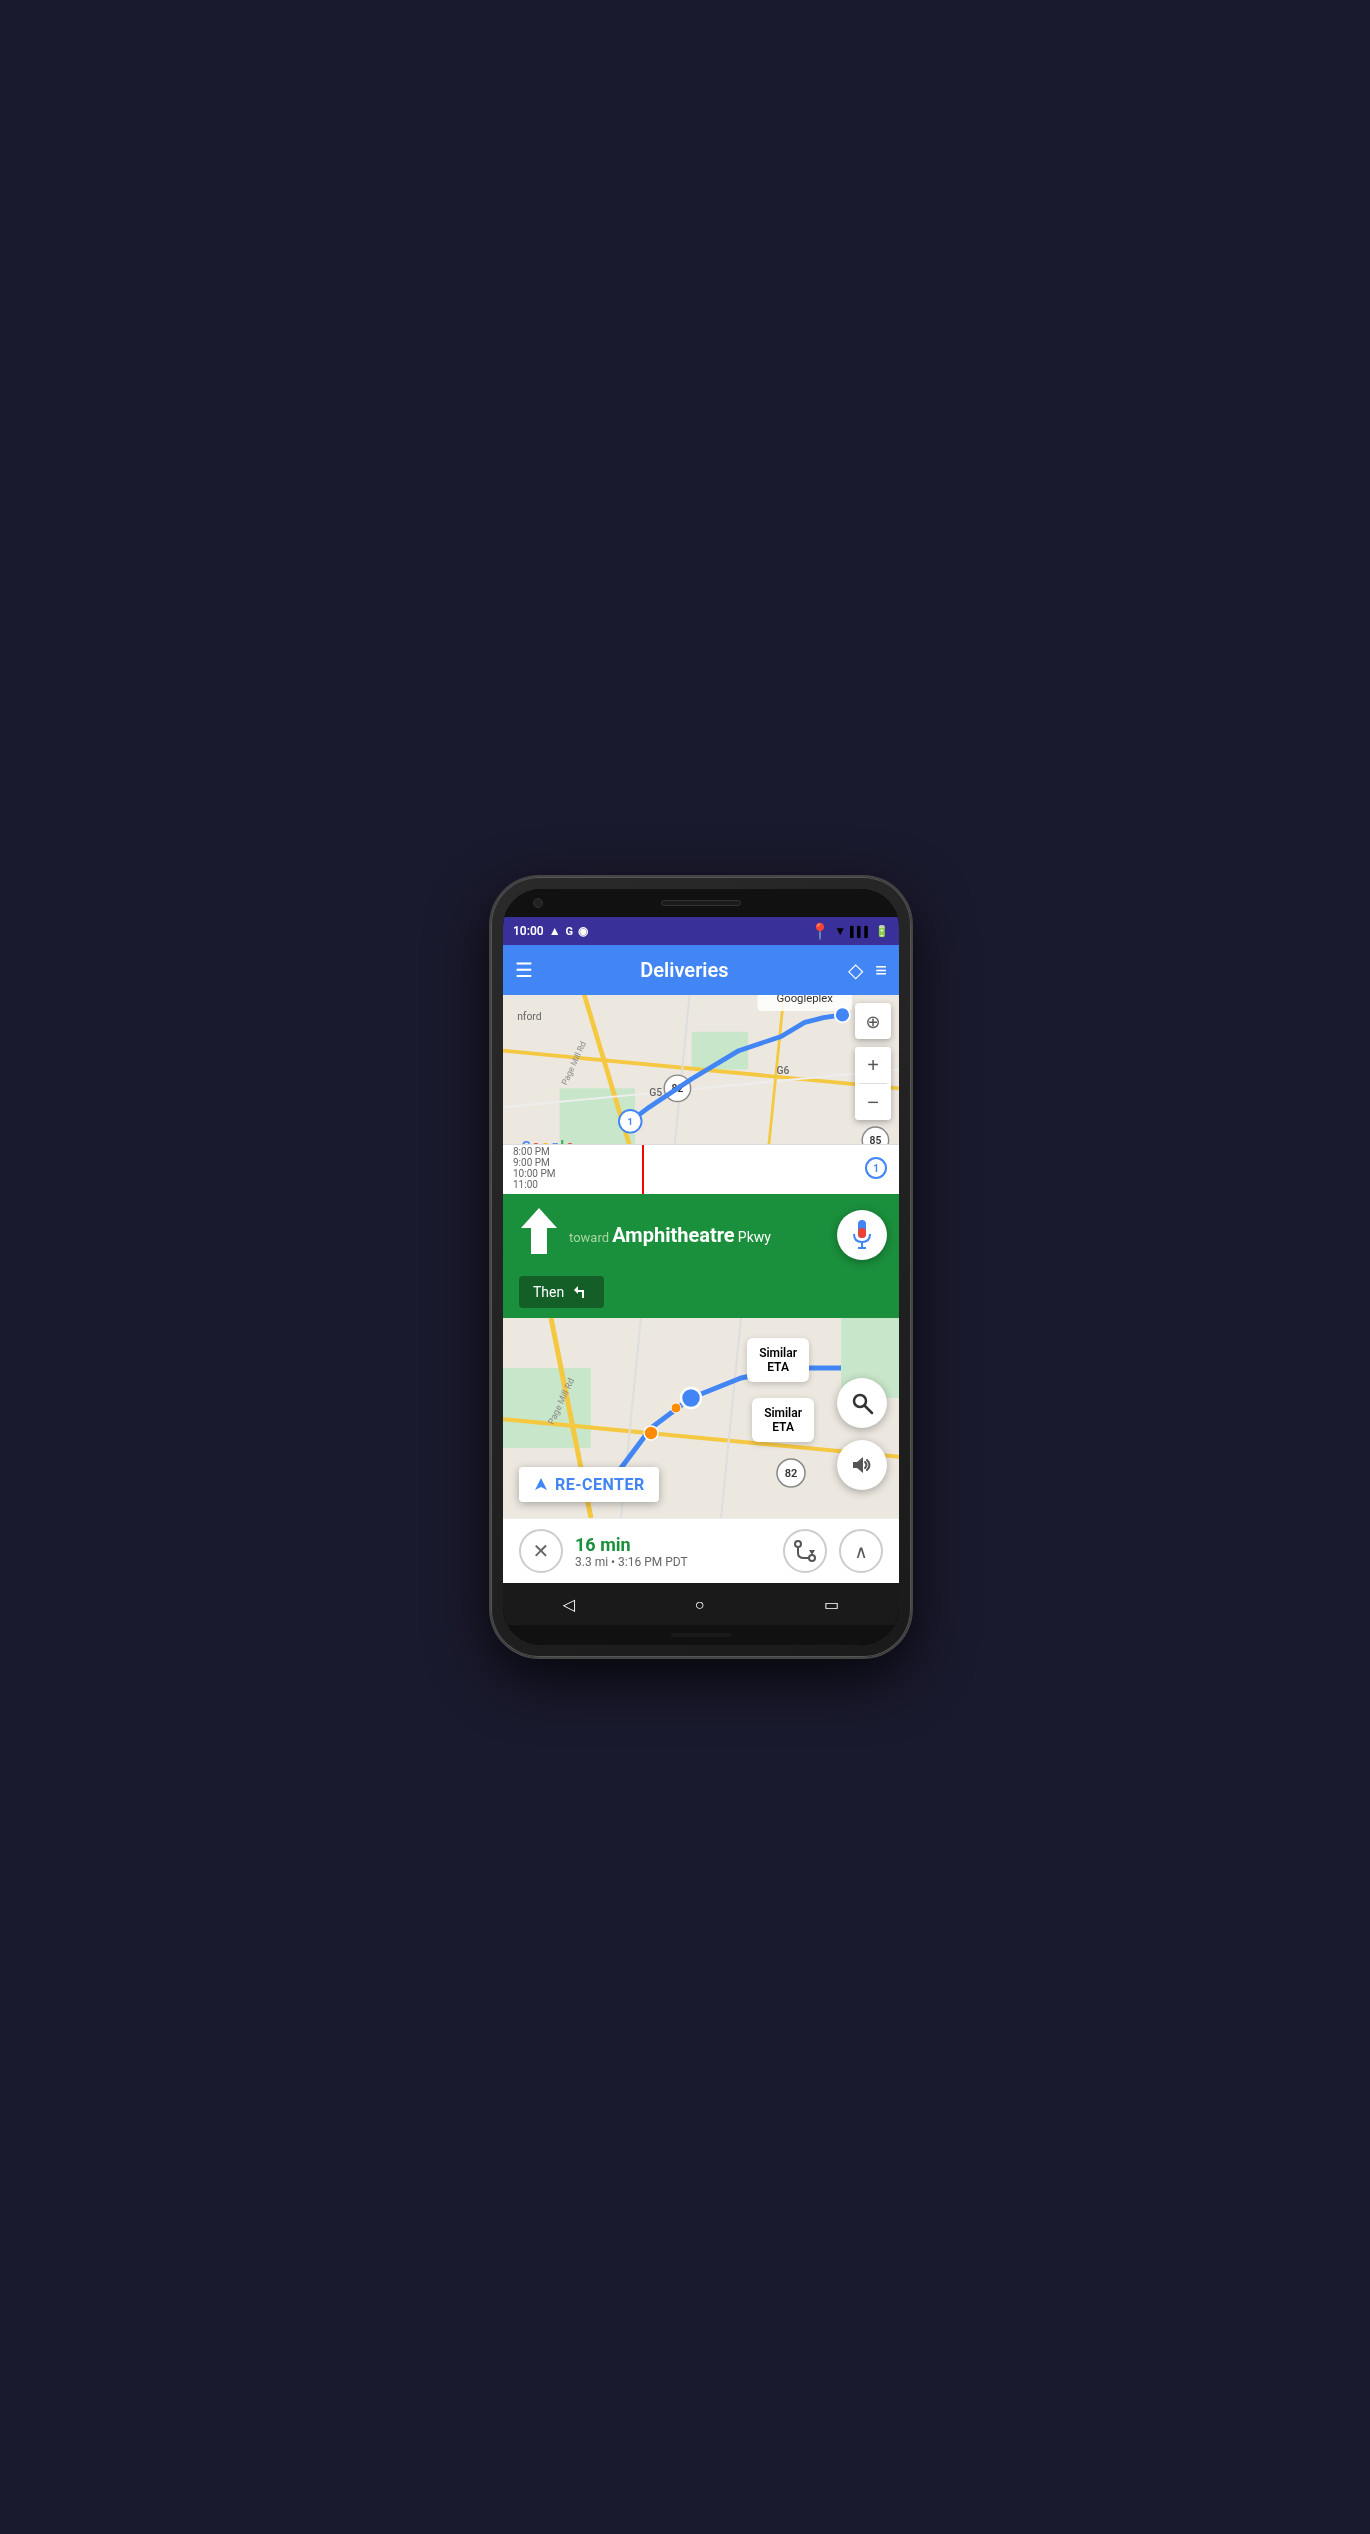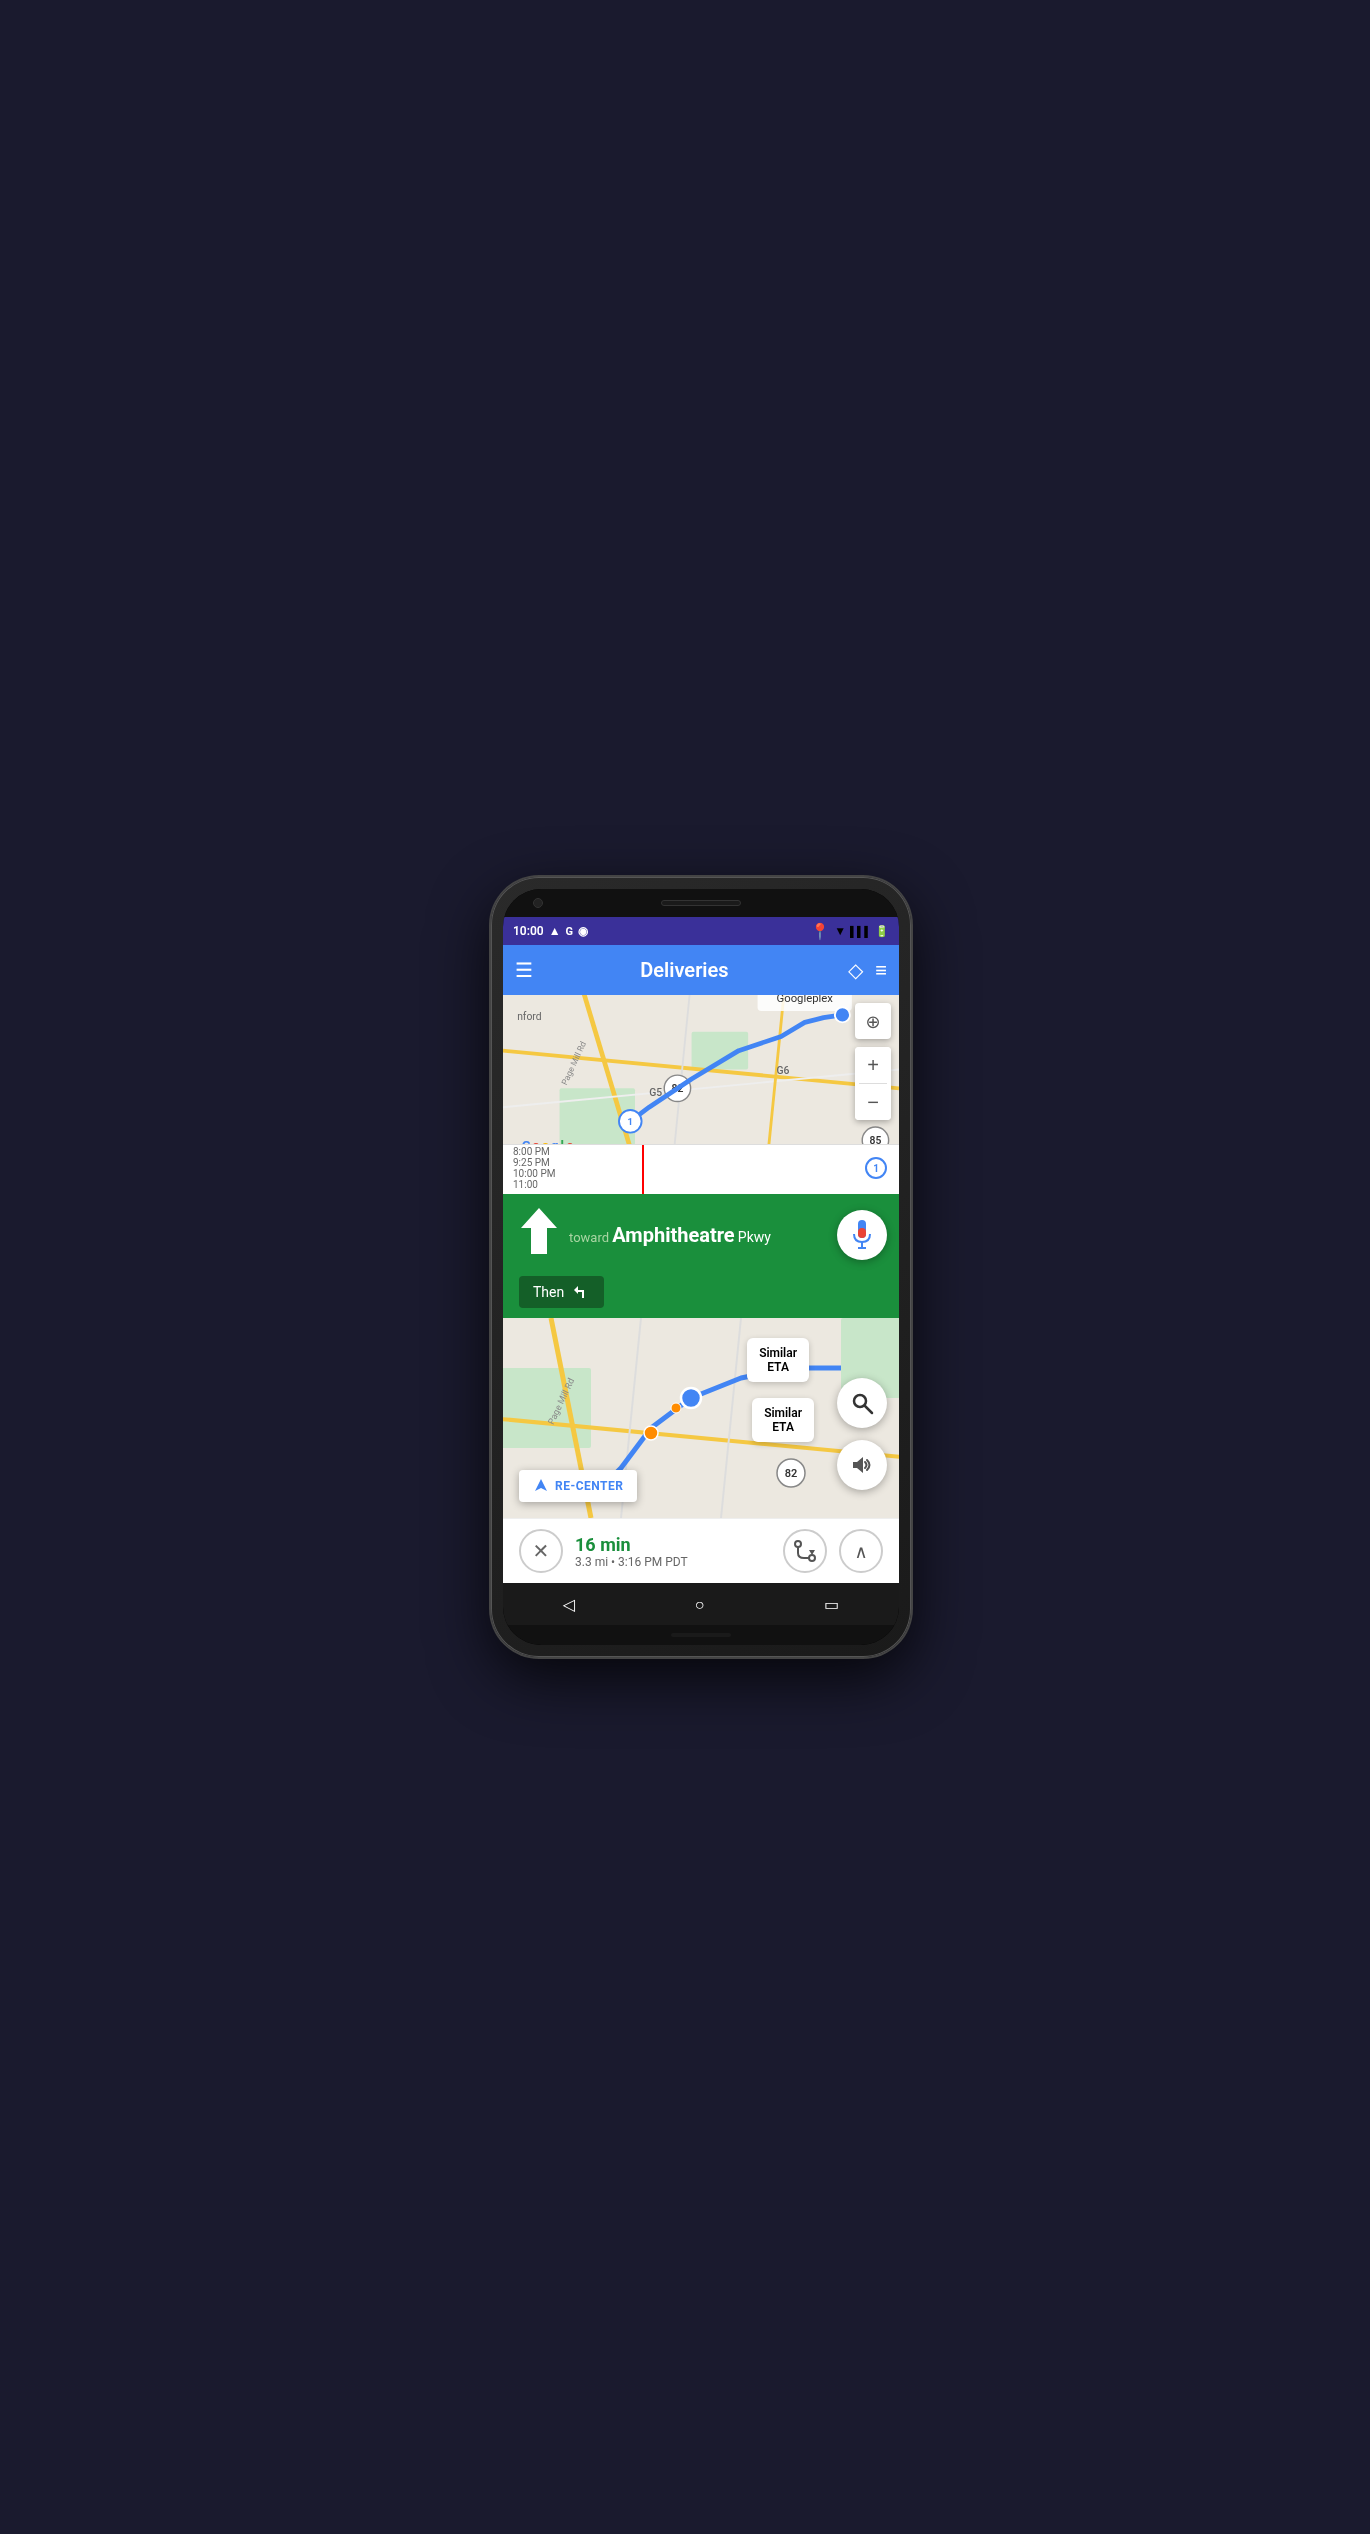--- a/index.html
+++ b/index.html
@@ -275,21 +275,21 @@
       border-radius: 4px;
       padding: 8px 14px;
       display: flex;
       align-items: center;
       gap: 6px;
       box-shadow: 0 2px 8px rgba(0,0,0,0.3);
       cursor: pointer;
     }
     .recenter-text {
       color: #4285f4;
-      font-size: 12px;
+      font-size: 16px;
       font-weight: 700;
       letter-spacing: 0.5px;
     }
     .search-fab {
       position: absolute;
       right: 12px;
       top: 60px;
       width: 50px;
       height: 50px;
       background: white;
@@ -478,21 +478,21 @@
         <button class="zoom-btn">+</button>
         <div class="zoom-divider"></div>
         <button class="zoom-btn">−</button>
       </div>
     </div>
 
     <div class="timeline-strip">
       <div class="timeline-redline"></div>
       <div class="timeline-labels">
         <span>8:00 PM</span>
-        <span>9:25 PM</span>
+        <span>9:00 PM</span>
         <span>10:00 PM</span>
         <span>11:00</span>
       </div>
       <div class="timeline-badge">1</div>
     </div>
 
     <div class="nav-header">
       <div class="nav-arrow-up">
         <svg width="40" height="50" viewBox="0 0 40 50" xmlns="http://www.w3.org/2000/svg">
           <polygon points="20,2 38,22 28,22 28,48 12,48 12,22 2,22" fill="white"></polygon>

